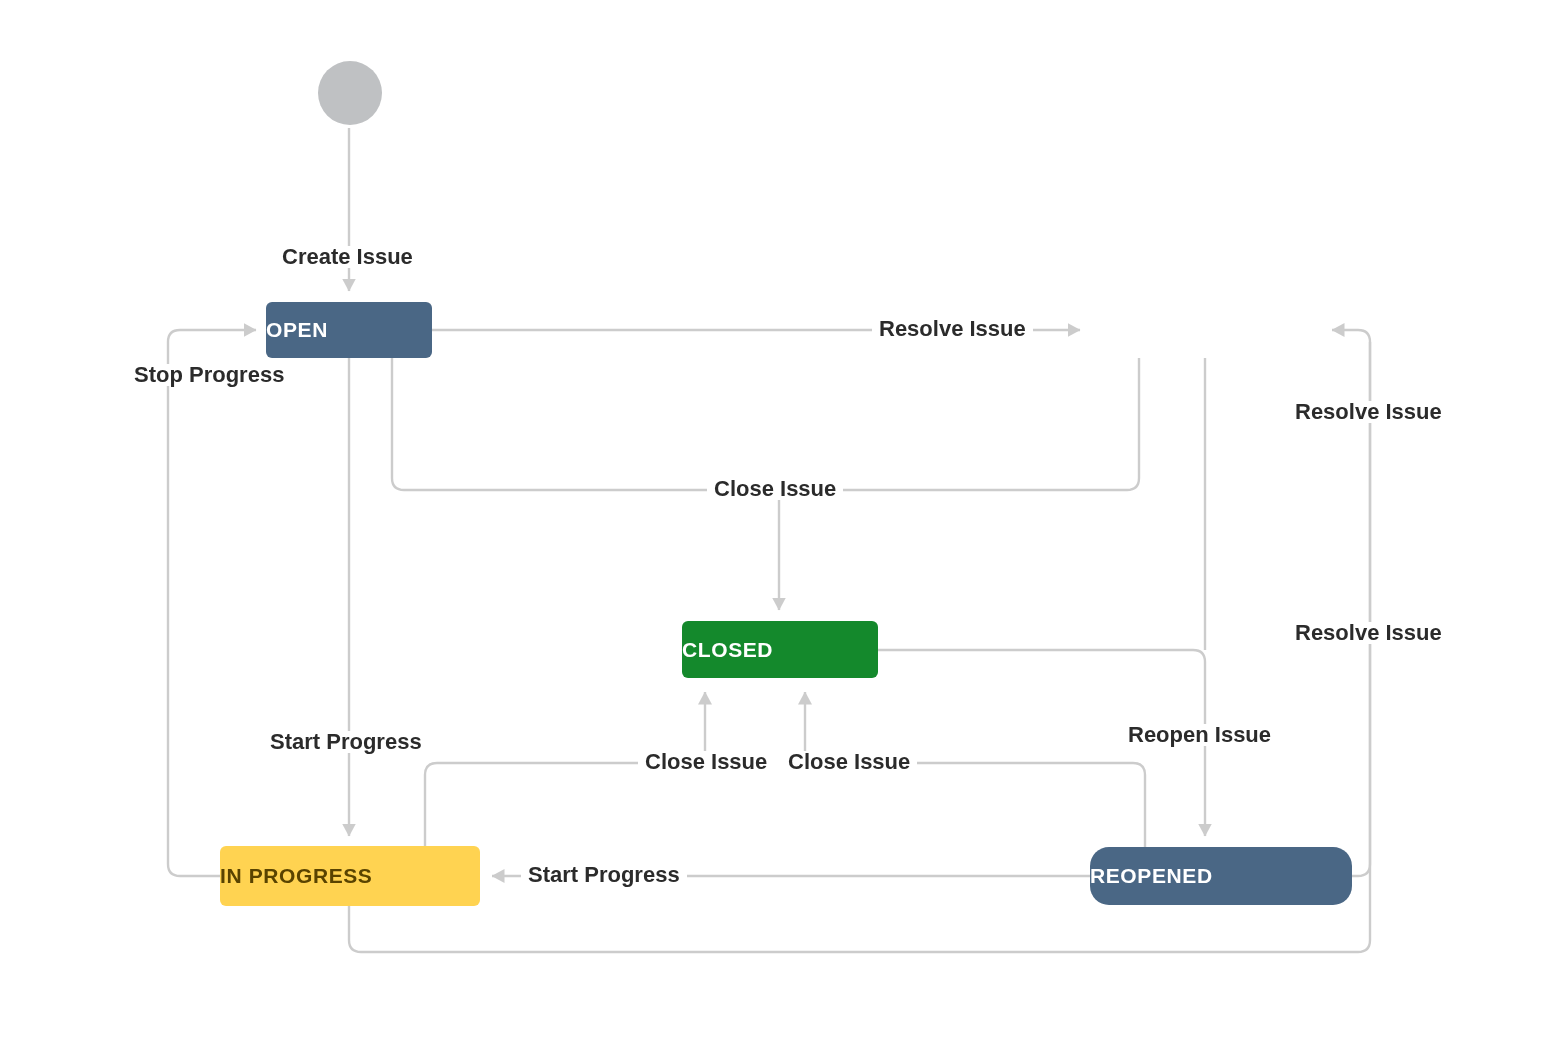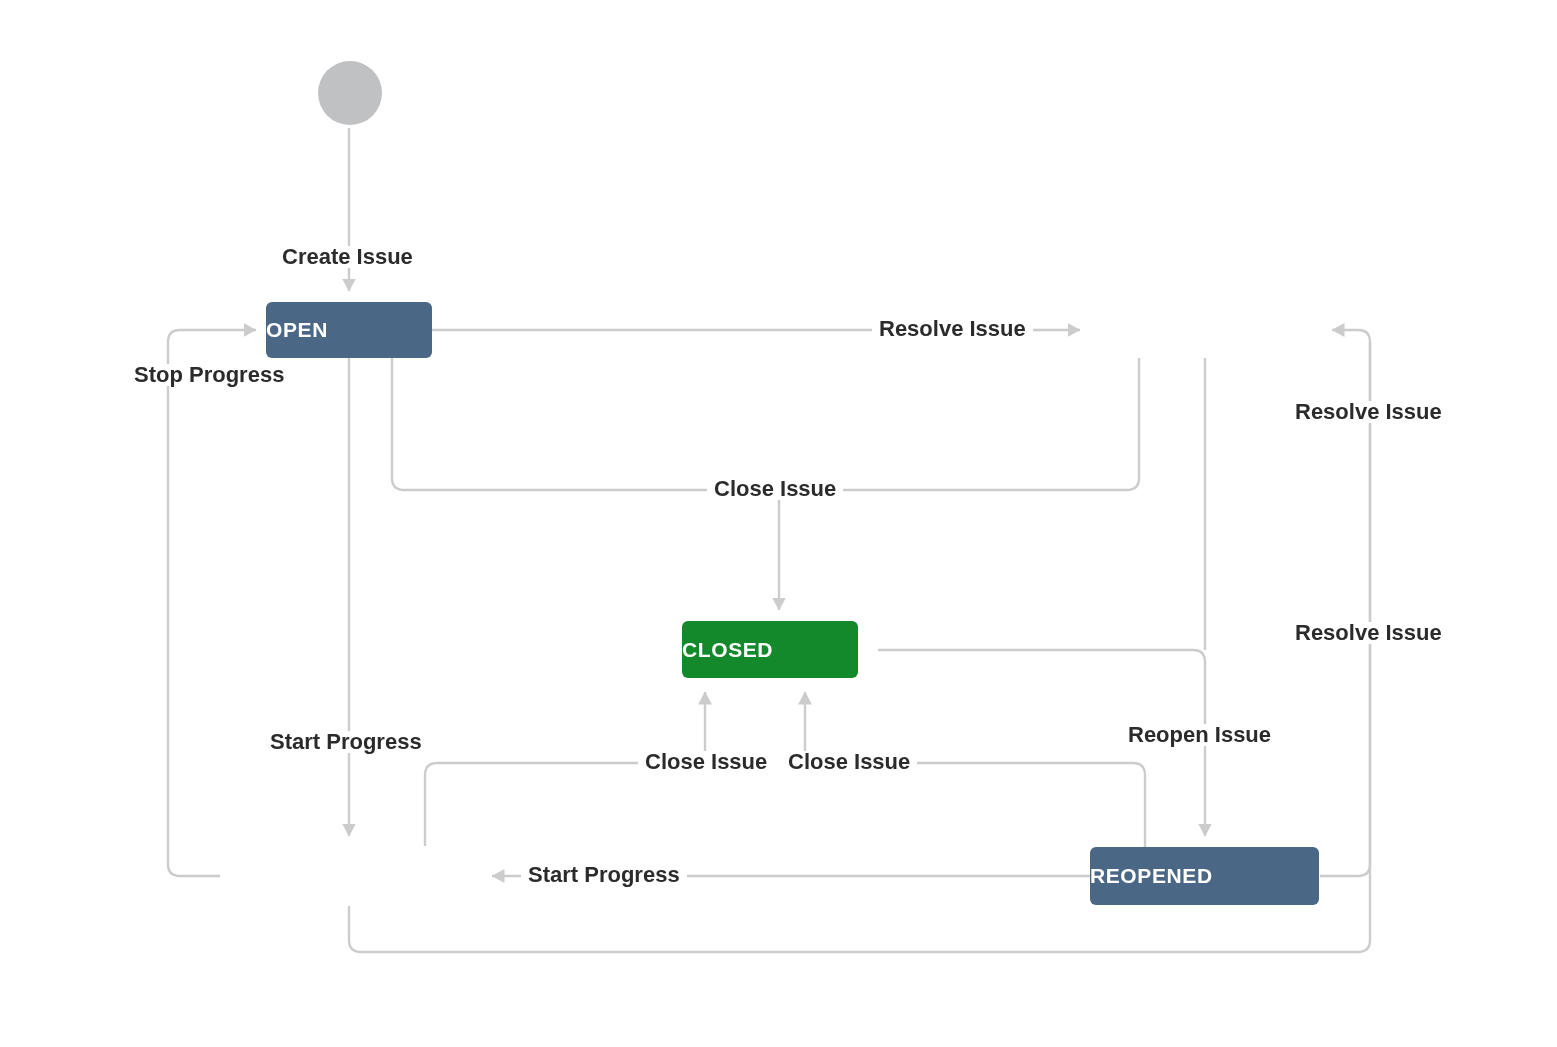--- a/index.html
+++ b/index.html
@@ -111,26 +111,29 @@
     </g>
   </svg>
 
   <div class="start-node" style="left:318px; top:61px; width:64px; height:64px;"></div>
 
   <div class="node node-open" style="left:266px; top:302px; width:166px; height:56px;">
     <span>OPEN</span>
   </div>
 
 
-  <div class="node node-closed" style="left:682px; top:621px; width:176px; height:57px;">
+  <div class="node node-closed" style="left:682px; top:621px; width:196px; height:57px;">
     <span>CLOSED</span>
   </div>
 
+  <div class="node node-inprogress" style="left:220px; top:846px; width:260px; height:60px;">
+    <span>IN PROGRESS</span>
+  </div>
 
-  <div class="node node-reopened" style="left:1090px; top:847px; width:229px; height:58px;">
+  <div class="node node-reopened" style="left:1090px; top:847px; width:262px; height:58px;border-radius:19px;">
     <span>REOPENED</span>
   </div>
 
   <div class="edge-label" style="left:275px; top:246px;">Create Issue</div>
 
   <div class="edge-label" style="left:872px; top:318px;">Resolve Issue</div>
 
   <div class="edge-label" style="left:83px; top:364px;margin-left:44px;">Stop Progress</div>
 
   <div class="edge-label" style="left:1288px; top:401px;">Resolve Issue</div>

